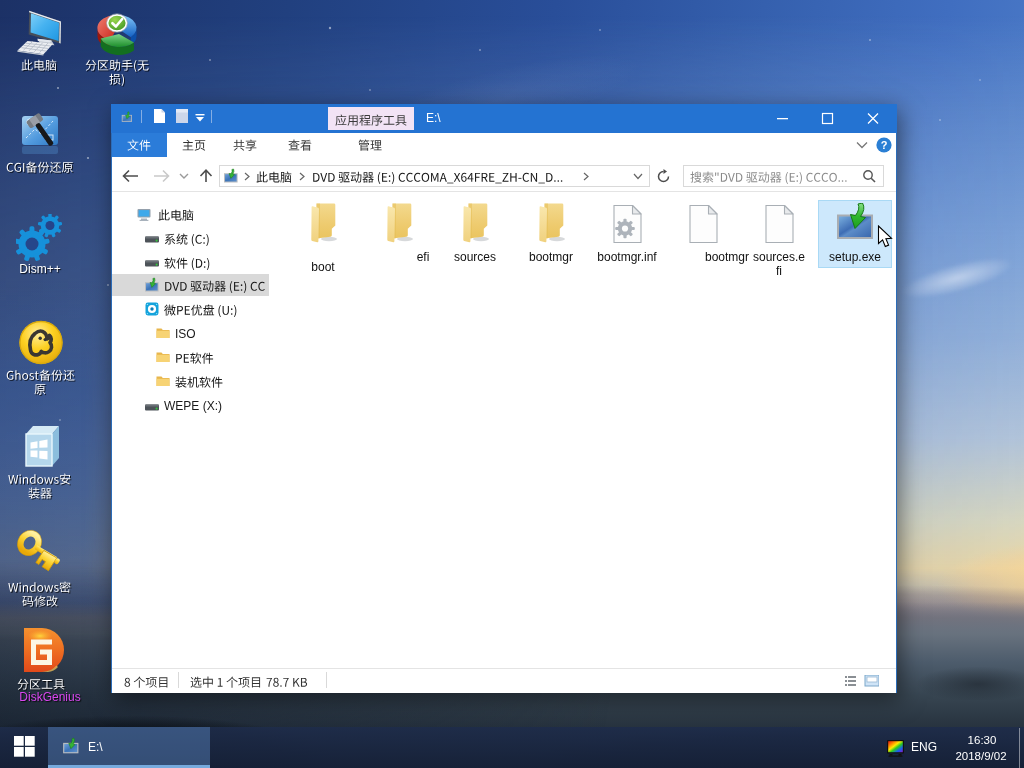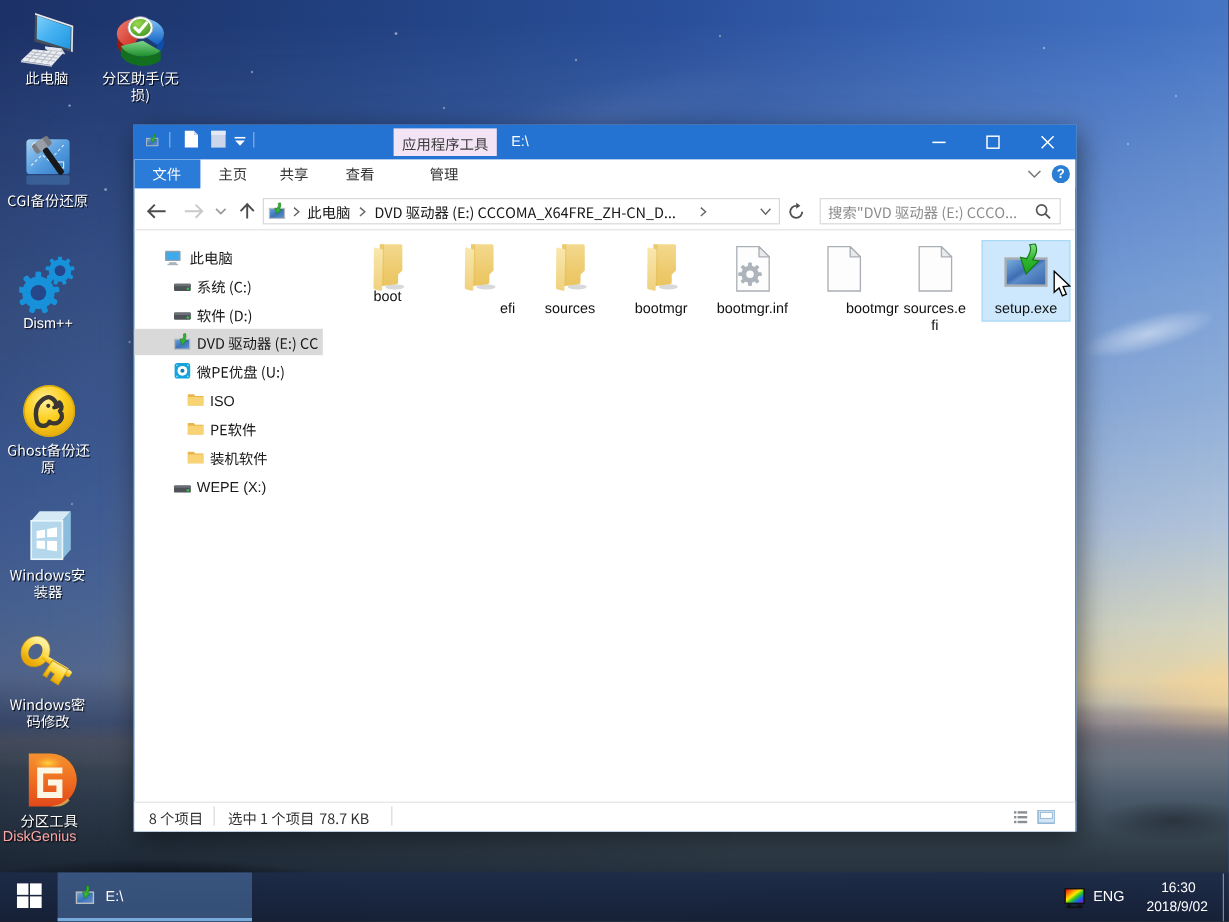--- a/index.html
+++ b/index.html
@@ -397,21 +397,21 @@
           <path transform="translate(2000.0,0)" d="M104 727H900V650H104ZM52 72H951V-3H52ZM456 688H539V41H456Z"></path>
           <path transform="translate(3000.0,0)" d="M605 84 653 137Q710 112 766.5 83.5Q823 55 874.0 27.0Q925 -1 962 -25L902 -81Q867 -56 819.0 -28.0Q771 0 716.0 29.5Q661 59 605 84ZM52 209H951V141H52ZM239 644H760V586H239ZM239 501H760V444H239ZM239 357H760V300H239ZM328 133 399 88Q359 57 307.5 25.5Q256 -6 201.0 -33.0Q146 -60 95 -81Q86 -69 69.5 -52.5Q53 -36 40 -26Q91 -6 146.0 20.5Q201 47 249.0 76.5Q297 106 328 133ZM212 792H802V177H727V730H284V177H212Z"></path>
         </g>
         <g fill="#fff" transform="translate(0,12.7) scale(0.012000,-0.012000)">
           <path transform="translate(0.0,0)" d="M187 462H760V388H187ZM734 462H812Q812 462 812.0 455.0Q812 448 812.0 439.5Q812 431 811 426Q805 311 799.5 230.0Q794 149 787.0 95.5Q780 42 770.5 11.5Q761 -19 748 -34Q732 -53 714.0 -60.0Q696 -67 670 -69Q645 -71 602.0 -70.5Q559 -70 512 -67Q510 -50 504.0 -29.0Q498 -8 487 8Q536 4 578.0 3.0Q620 2 637 2Q667 2 680 14Q694 28 703.5 74.0Q713 120 720.5 210.5Q728 301 734 448ZM324 820 404 798Q370 714 323.5 637.5Q277 561 222.5 496.5Q168 432 108 384Q102 392 90.0 403.0Q78 414 65.5 424.5Q53 435 44 442Q104 485 157.0 544.0Q210 603 252.5 673.5Q295 744 324 820ZM673 822Q697 772 730.0 719.0Q763 666 801.5 617.0Q840 568 881.0 527.0Q922 486 961 456Q952 449 940.5 438.0Q929 427 918.5 415.0Q908 403 900 393Q861 427 820.0 473.0Q779 519 739.5 572.0Q700 625 665.0 682.0Q630 739 604 794ZM386 441H465Q456 359 438.5 281.5Q421 204 383.5 135.0Q346 66 281.0 10.5Q216 -45 111 -83Q107 -73 99.0 -61.5Q91 -50 82.0 -38.5Q73 -27 65 -19Q163 13 223.0 62.0Q283 111 316.0 172.5Q349 234 363.5 302.0Q378 370 386 441Z"></path>
           <path transform="translate(1000.0,0)" d="M731 665 802 637Q737 527 654.0 426.5Q571 326 477.0 241.0Q383 156 286 92Q279 100 268.5 110.5Q258 121 246.5 132.0Q235 143 226 149Q326 209 419.0 289.5Q512 370 592.0 466.0Q672 562 731 665ZM259 585 313 629Q380 575 453.5 512.0Q527 449 598.0 383.5Q669 318 730.0 257.5Q791 197 833 147L772 92Q733 142 673.5 203.5Q614 265 544.0 332.0Q474 399 400.5 464.0Q327 529 259 585ZM927 786V713H171V22H952V-50H97V786Z"></path>
           <path transform="translate(2000.0,0)" d="M104 727H900V650H104ZM52 72H951V-3H52ZM456 688H539V41H456Z"></path>
           <path transform="translate(3000.0,0)" d="M605 84 653 137Q710 112 766.5 83.5Q823 55 874.0 27.0Q925 -1 962 -25L902 -81Q867 -56 819.0 -28.0Q771 0 716.0 29.5Q661 59 605 84ZM52 209H951V141H52ZM239 644H760V586H239ZM239 501H760V444H239ZM239 357H760V300H239ZM328 133 399 88Q359 57 307.5 25.5Q256 -6 201.0 -33.0Q146 -60 95 -81Q86 -69 69.5 -52.5Q53 -36 40 -26Q91 -6 146.0 20.5Q201 47 249.0 76.5Q297 106 328 133ZM212 792H802V177H727V730H284V177H212Z"></path>
         </g>
       </svg></div>
-    <div style="position:absolute;left:33px;transform:translateX(-50%);top:690px;font:12px 'Liberation Sans', sans-serif;color:#fca5a5;white-space:pre;text-shadow:1px 1px 1px rgba(0,0,0,.8)">DiskGenius</div>
+    <div style="position:absolute;left:50px;transform:translateX(-50%);top:690px;font:12px 'Liberation Sans', sans-serif;color:#d946ef;white-space:pre;text-shadow:1px 1px 1px rgba(0,0,0,.8)">DiskGenius</div>
     <div style="position:absolute;left:111px;top:104px;width:786px;height:589px;background:#fff;border:1px solid #2b6cb8;box-shadow:3px 6px 22px rgba(0,0,0,.5);box-sizing:border-box"></div>
     <div style="position:absolute;left:111px;top:104px;width:786px;height:29px;background:#2473d2"></div>
     <div style="position:absolute;left:121px;top:111px;line-height:0"><svg width="12" height="12" viewBox="0 0 16 16">
 <defs>
           <linearGradient id="dai12" x1="0" y1="0" x2="1" y2="1">
 <stop offset="0" stop-color="#6fa0d8"></stop>
             <stop offset=".5" stop-color="#3c74b8"></stop>
             <stop offset="1" stop-color="#5d90cc"></stop>
           </linearGradient>
         </defs>
@@ -839,21 +839,21 @@
 <linearGradient id="sig" x1="0" y1="0" x2="0" y2="1">
 <stop offset="0" stop-color="#8ae08a"></stop>
             <stop offset=".5" stop-color="#30b830"></stop>
             <stop offset="1" stop-color="#1e9e1e"></stop>
           </linearGradient>
         </defs>
 <rect x="2" y="11.5" width="36" height="24.5" fill="#a9adb2"></rect>
 <rect x="4" y="13.5" width="32" height="20.5" fill="url(#sib)"></rect>
 <path d="M27.5 0 Q31 6 25.5 13.5 L30.5 14.5 L20 25.5 L15.5 11.5 L20.5 12.6 Q25.5 5.5 23 1 Z" fill="url(#sig)" stroke="#157a15" stroke-width="1"></path>
 </svg></div>
-    <div style="position:absolute;left:323px;transform:translateX(-50%);top:240px;font:12px 'Liberation Sans', sans-serif;color:#111;white-space:pre;">boot</div>
+    <div style="position:absolute;left:323px;transform:translateX(-50%);top:260px;font:12px 'Liberation Sans', sans-serif;color:#111;white-space:pre;">boot</div>
     <div style="position:absolute;left:423px;transform:translateX(-50%);top:250px;font:12px 'Liberation Sans', sans-serif;color:#111;white-space:pre;">efi</div>
     <div style="position:absolute;left:475px;transform:translateX(-50%);top:250px;font:12px 'Liberation Sans', sans-serif;color:#111;white-space:pre;">sources</div>
     <div style="position:absolute;left:551px;transform:translateX(-50%);top:250px;font:12px 'Liberation Sans', sans-serif;color:#111;white-space:pre;">bootmgr</div>
     <div style="position:absolute;left:627px;transform:translateX(-50%);top:250px;font:12px 'Liberation Sans', sans-serif;color:#111;white-space:pre;">bootmgr.inf</div>
     <div style="position:absolute;left:703px;transform:translateX(-50%);top:250px;font:12px 'Liberation Sans', sans-serif;color:#111;white-space:pre;margin-left:24px;">bootmgr</div>
     <div style="position:absolute;left:779px;transform:translateX(-50%);top:250px;font:12px 'Liberation Sans', sans-serif;color:#111;white-space:pre;">sources.e</div>
     <div style="position:absolute;left:779px;transform:translateX(-50%);top:264px;font:12px 'Liberation Sans', sans-serif;color:#111;white-space:pre;">fi</div>
     <div style="position:absolute;left:855px;transform:translateX(-50%);top:250px;font:12px 'Liberation Sans', sans-serif;color:#111;white-space:pre;">setup.exe</div>
     <div style="position:absolute;left:877px;top:225px;line-height:0"><svg width="17" height="24" viewBox="0 0 17 24">
 <path d="M1.5 1 L1.5 18.5 L5.6 14.9 L8.3 21.5 L11.6 20.1 L8.9 13.8 L14.5 13.3 Z" fill="#fff" stroke="#000" stroke-width="1.1"></path>

